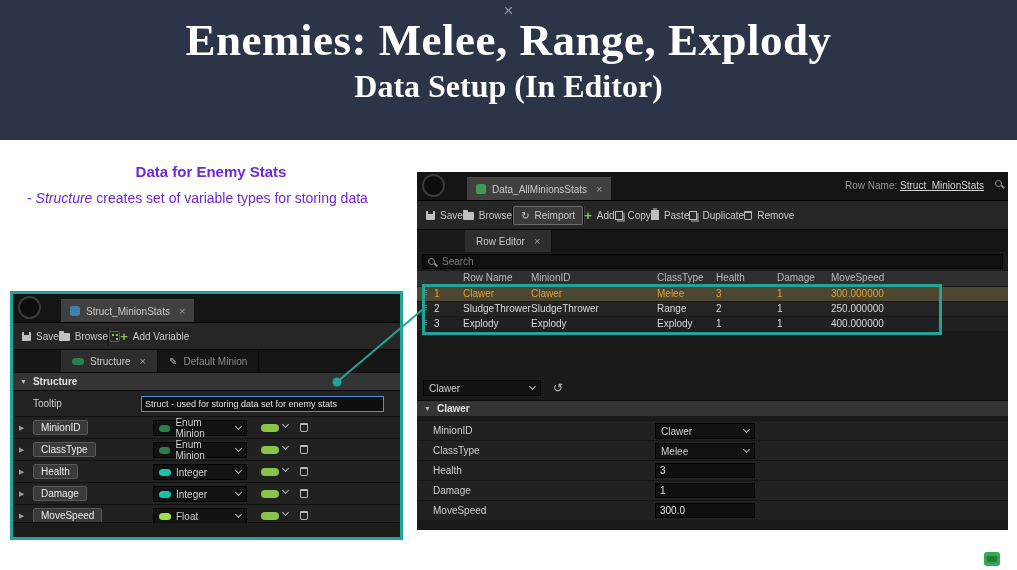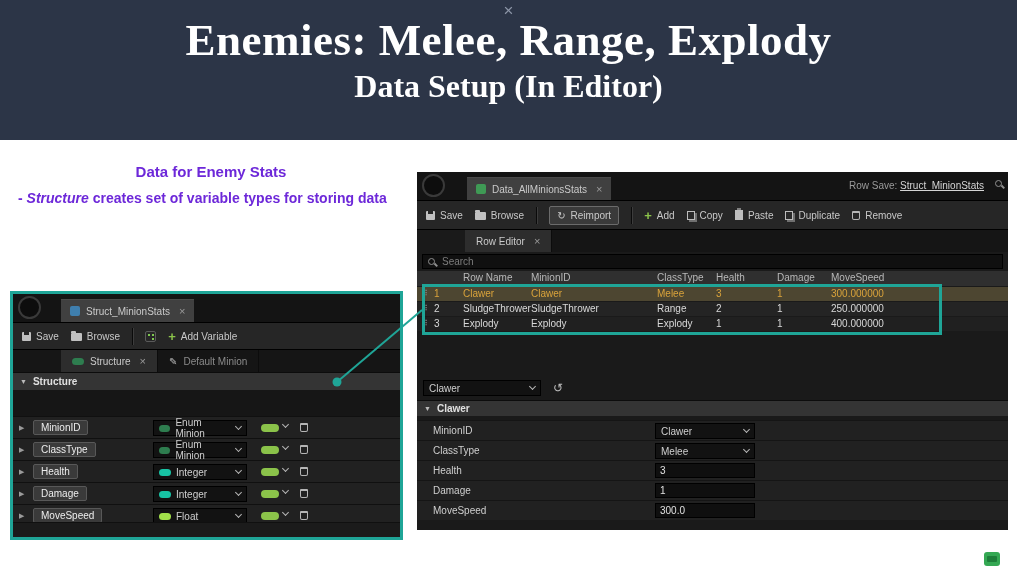--- a/index.html
+++ b/index.html
@@ -9,29 +9,29 @@
 
   
   .header { position:absolute; left:0; top:0; width:1017px; height:140px; background:#2c3547; color:#fff; text-align:center; }
   .close-btn { position:absolute; top:0px; left:50%; transform:translateX(-50%); color:#8d96a8; font-size:17px; cursor:pointer; line-height:1; padding:2px 6px; }
   .title { font-family:"Liberation Serif", serif; font-weight:700; font-size:45px; margin-top:14px; letter-spacing:0.5px; }
   .subtitle { font-family:"Liberation Serif", serif; font-weight:700; font-size:32px; margin-top:2px; }
 
   
   .notes { position:absolute; left:10px; top:162px; width:402px; color:#6d28d9; font-size:14px; line-height:1.35; }
   .notes .heading { text-align:center; font-weight:bold; font-size:15px; margin:0 0 7px 0; }
-  .notes p { margin:0 0 19px 8px;font-weight:bold; }
+  .notes p { margin:0 0 19px 17px; }
 
   
   .ue { position:absolute; background:#1a1a1a; color:#c9c9c9; font-size:10px; }
   .titlebar { position:absolute; left:0; top:0; right:0; height:28px; background:#141414; }
   .avatar { position:absolute; left:5px; top:2px; width:23px; height:23px; border-radius:50%; background:#0d0d0d; border:2px solid #3a3a3a; }
   .tab { position:absolute; top:5px; height:23px; background:#404040; display:flex; align-items:center; gap:6px; padding:0 9px; border-top:1px solid #4a4a4a; }
   .xclose { color:#9a9a9a; cursor:pointer; font-size:11px; margin-left:3px; }
-  .toolbar { position:absolute; left:0; right:0; background:#262626; border-top:1px solid #000; border-bottom:1px solid #000; display:flex; align-items:center; gap:12px; padding:0 9px; }
+  .toolbar { position:absolute; left:0; right:0; background:#262626; border-top:1px solid #000; border-bottom:1px solid #000; display:flex; align-items:center; padding:0 9px; }
   .tbtn { display:flex; align-items:center; gap:5px; color:#c8c8c8; cursor:pointer; white-space:nowrap; }
   .tbtn.emph { border:1px solid #6b6b6b; background:#3a3a3a; padding:3px 7px; border-radius:2px; }
   .vsep { width:1px; height:17px; background:#0a0a0a; box-shadow:1px 0 0 #3c3c3c; }
   .plus { color:#8bc34a; font-weight:bold; font-size:13px; line-height:1; }
   .subtabs { position:absolute; left:0; right:0; display:flex; background:#151515;margin-left:48px; }
   .subtab { display:flex; align-items:center; gap:6px; padding:0 11px; height:100%; background:#2d2d2d; border-right:1px solid #0c0c0c; }
   .subtab.inactive { background:transparent; color:#8b8b8b; }
   .section-hdr { position:absolute; left:0; right:0; background:#343434; display:flex; align-items:center; gap:6px; padding:0 7px; font-weight:bold; color:#e0e0e0; border-top:1px solid #0c0c0c; }
   .tri { font-size:7px; color:#bbb; }
   .dd { height:16px; background:#121212; border:1px solid #000; display:flex; align-items:center; gap:5px; padding:0 5px; color:#cfcfcf; cursor:pointer; }
@@ -166,20 +166,24 @@
       </div>
       <div class="subtab inactive">
         <span class="pencil-ic">✎</span>
         <span>Default Minion</span>
       </div>
     </div>
     <div class="section-hdr">
       <span class="tri">▼</span>
       <span>Structure</span>
     </div>
+    <div class="tooltip-row">
+      <span class="tooltip-label">Tooltip</span>
+      <input class="tooltip-input" value="Struct - used for storing data set for enemy stats" style="">
+    </div>
 
     <div class="var-row" style="top:122px">
       <span class="var-arrow">▶</span>
       <span class="var-name">MinionID</span>
       <div class="dd var-dd">
         <span class="pill pill-enum"></span>
         <span>Enum Minion</span>
         <span class="chev"></span>
       </div>
       <span class="toggle var-toggle"></span>
@@ -239,21 +243,21 @@
 
   <section class="ue data-panel">
     <div class="titlebar">
       <span class="avatar"></span>
       <div class="tab" style="left:50px">
         <span class="tab-ic table-ic"></span>
         <span>Data_AllMinionsStats</span>
         <span class="xclose">×</span>
       </div>
       <span class="rowtype">
-        <span>Row Save:</span>
+        <span>Row Name:</span>
         <span class="rt-val">Struct_MinionStats</span>
       </span>
       <span class="ic-mag rt-mag"></span>
     </div>
     <div class="toolbar">
       <div class="tbtn">
         <span class="ic-floppy"></span>
         <span>Save</span>
       </div>
       <div class="tbtn">

